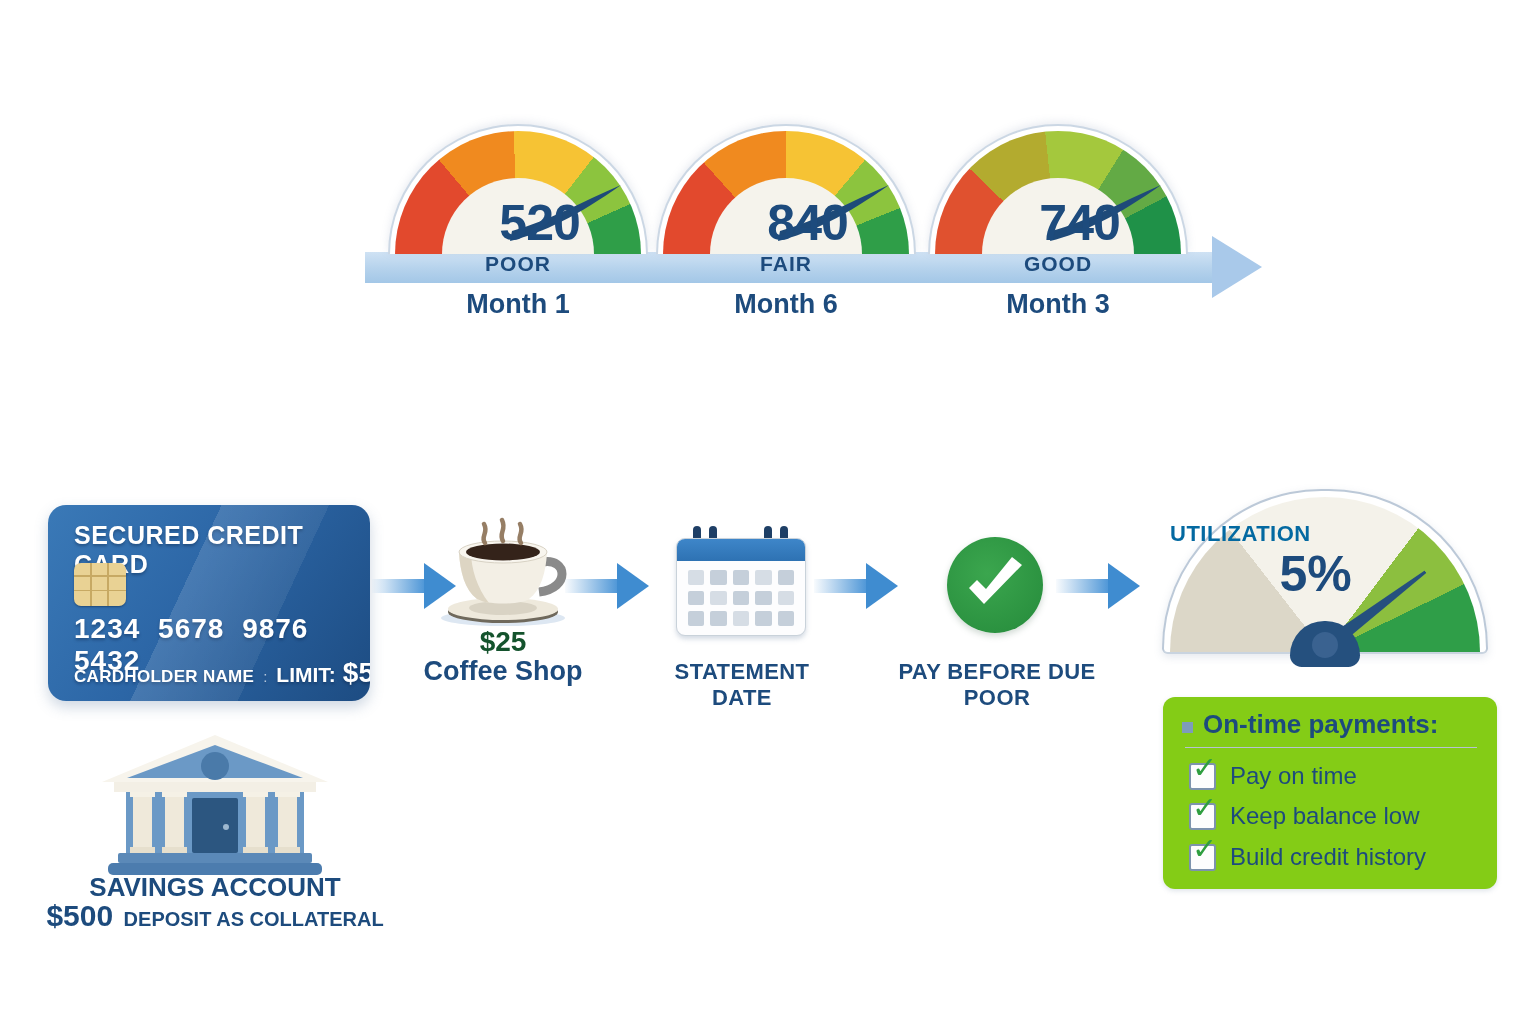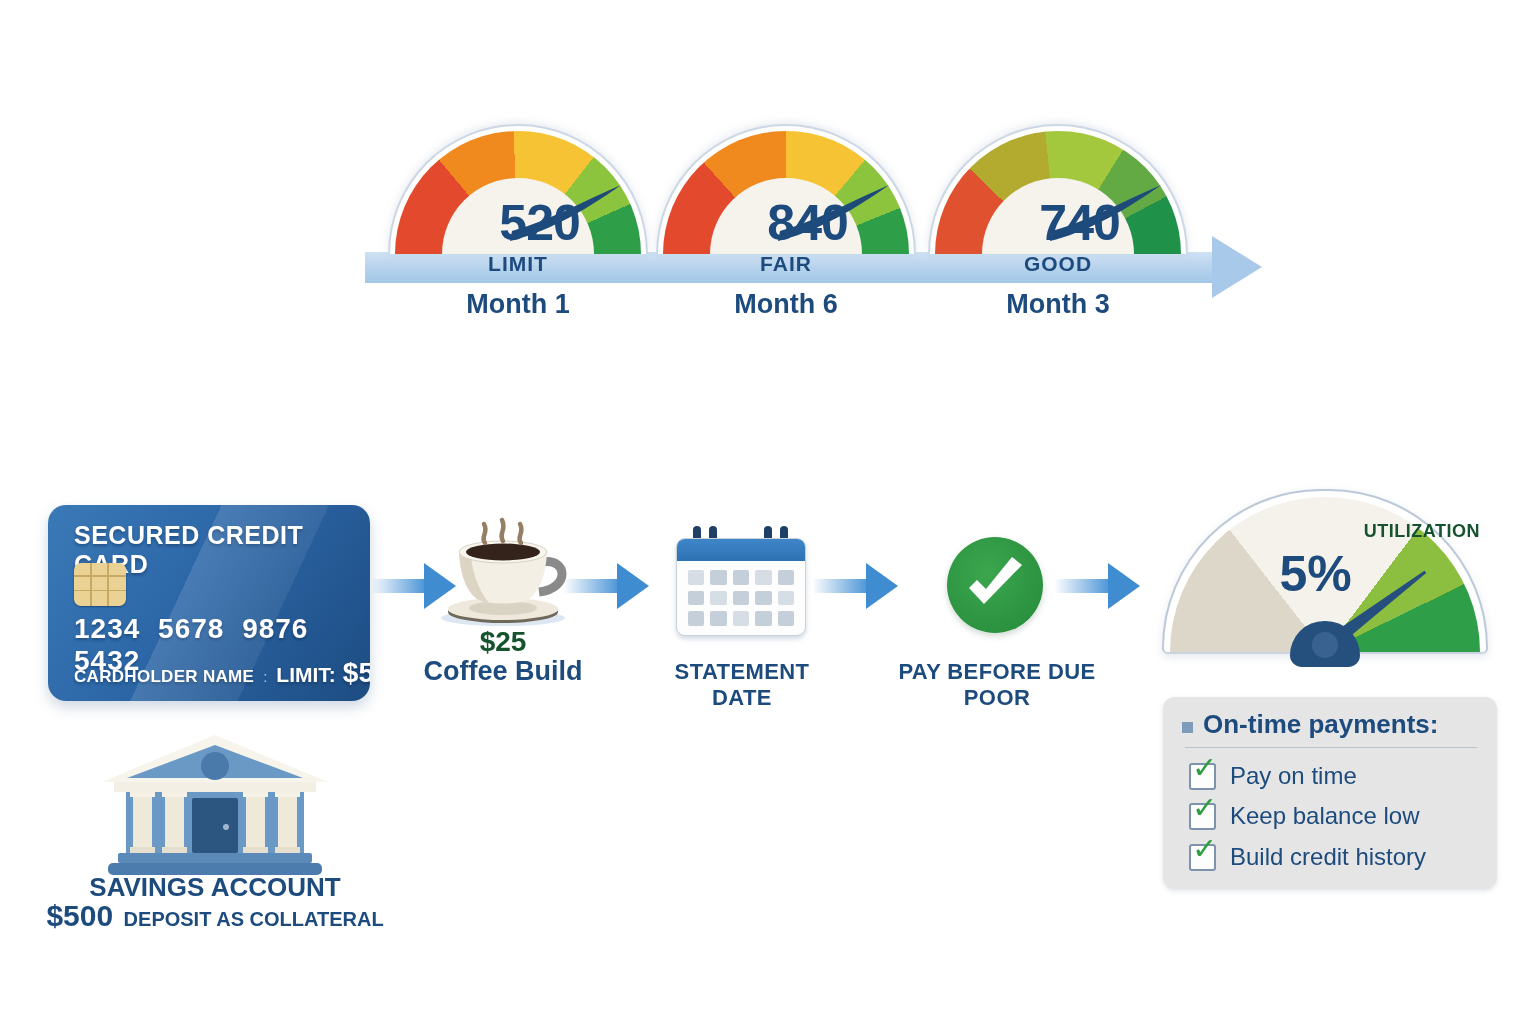--- a/index.html
+++ b/index.html
@@ -82,38 +82,38 @@
                background:radial-gradient(circle at 42% 38%,#3ba64e,#2b9240 72%,#227f38 100%);
                box-shadow:0 3px 6px rgba(100,130,110,0.3);}
   .checkcircle svg{position:absolute;inset:0;}
 
   
   .ugauge{position:absolute;left:1170px;top:497px;width:310px;height:155px;}
   .u-rim{position:absolute;left:-8px;top:-8px;width:322px;height:161px;background:#fff;
          border:2px solid #bcc9d8;border-bottom:2px solid #c9d4e0;border-radius:164px 164px 6px 6px;
          box-shadow:0 3px 8px rgba(120,140,170,0.2);}
   .u-arc{position:absolute;left:0;top:0;width:310px;height:155px;border-radius:155px 155px 0 0;}
-  .u-title{position:absolute;top:24px;left:0;width:100%;text-align:right;font-size:18px;font-weight:bold;
-           color:#14532d;letter-spacing:0.5px;}
+  .u-title{position:absolute;top:24px;left:0;width:100%;text-align:left;font-size:22px;font-weight:bold;
+           color:#0369a1;letter-spacing:0.5px;}
   .u-value{position:absolute;top:48px;left:47%;transform:translateX(-50%);font-size:50px;font-weight:bold;color:#1d4b7d;}
   .u-needle{position:absolute;left:155px;top:143px;width:126px;height:15px;background:#25507e;
             clip-path:polygon(0 0,100% 40%,100% 60%,0 100%);transform-origin:0 50%;transform:rotate(-37deg);}
   .u-hub{position:absolute;left:120px;top:124px;width:70px;height:46px;background:#25507e;
          border-radius:35px 35px 12px 12px;}
   .u-hub i{position:absolute;left:22px;top:11px;width:26px;height:26px;border-radius:50%;background:#3a6290;}
 
   
   .bank-svg{position:absolute;left:100px;top:735px;width:230px;height:140px;}
   .sav-title{position:absolute;left:70px;top:872px;width:290px;text-align:center;font-size:26px;font-weight:bold;color:#1d4b7d;}
   .sav-line{position:absolute;left:40px;top:899px;width:350px;text-align:center;color:#1d4b7d;white-space:nowrap;}
   .sav-amt{font-size:30px;font-weight:bold;}
   .sav-lbl{font-size:20px;font-weight:bold;margin-left:6px;}
 
   
-  .panel{position:absolute;left:1163px;top:697px;width:334px;height:192px;background:#e5e5e5;border-radius:12px;
+  .panel{position:absolute;left:1163px;top:697px;width:334px;height:192px;background:#84cc16;border-radius:12px;
          box-shadow:0 2px 5px rgba(150,165,185,0.3);}
   .p-bullet{position:absolute;left:19px;top:25px;width:11px;height:11px;background:#7e9cba;}
   .p-title{position:absolute;left:40px;top:12px;font-size:26px;font-weight:bold;color:#1d4b7d;}
   .p-divider{position:absolute;left:22px;right:20px;top:50px;height:1px;background:#b7c3d1;}
   .cl-row{position:absolute;left:26px;height:30px;display:flex;align-items:center;}
   .cl-box{position:relative;width:23px;height:23px;background:#fdfdfd;border:2px solid #7d93ad;border-radius:3px;margin-right:14px;}
   .cl-check{position:absolute;left:1px;top:-12px;font-size:30px;font-weight:bold;color:#2f9e3f;
             font-family:"DejaVu Sans",sans-serif;line-height:1;}
   .cl-label{font-size:24px;color:#1d4b7d;}
 </style>
@@ -126,21 +126,21 @@
   <div class="tl-head"></div>
 
   <div class="gauge" style="left:395px">
     <div class="g-rim"></div>
     <div class="g-arc" style="background: conic-gradient(from 270deg at 50% 100%, rgb(226, 73, 45) 0deg, rgb(226, 73, 45) 50deg, rgb(240, 138, 31) 50deg, rgb(240, 138, 31) 88deg, rgb(246, 195, 52) 88deg, rgb(246, 195, 52) 128deg, rgb(140, 196, 62) 128deg, rgb(140, 196, 62) 156deg, rgb(47, 158, 72) 156deg, rgb(47, 158, 72) 180deg, transparent 180deg, transparent 360deg);"></div>
     <div class="g-inner"></div>
     <svg class="g-needle" viewBox="0 0 118 64">
       <path d="M3,60 C36,52 72,34 114,4 C76,20 42,40 5,50 Z" fill="#1e4a79"></path>
       </svg>
     <div class="g-score">520</div>
-    <div class="g-rating">LIMIT</div>
+    <div class="g-rating">POOR</div>
   </div>
 
   <div class="gauge" style="left:663px">
     <div class="g-rim"></div>
     <div class="g-arc" style="background: conic-gradient(from 270deg at 50% 100%, rgb(226, 73, 45) 0deg, rgb(226, 73, 45) 48deg, rgb(240, 138, 31) 48deg, rgb(240, 138, 31) 90deg, rgb(246, 195, 52) 90deg, rgb(246, 195, 52) 130deg, rgb(140, 196, 62) 130deg, rgb(140, 196, 62) 158deg, rgb(47, 158, 72) 158deg, rgb(47, 158, 72) 180deg, transparent 180deg, transparent 360deg);"></div>
     <div class="g-inner"></div>
     <svg class="g-needle" viewBox="0 0 118 64">
       <path d="M3,60 C36,52 72,34 114,4 C76,20 42,40 5,50 Z" fill="#1e4a79"></path>
       </svg>
     <div class="g-score">840</div>
@@ -199,21 +199,21 @@
     <path d="M118,52 C142,48 146,78 114,82" stroke="#8a8a8a" stroke-width="9" fill="none"></path>
     <path d="M34,42 C35,62 40,80 52,89 C60,95 96,95 104,89 C116,80 121,62 122,42 Z" fill="#f3efe5"></path>
     <path d="M34,42 C35,62 40,80 52,89 C56,91 60,92 64,93 C52,78 46,58 46,42 Z" fill="#ddd5c3"></path>
     <ellipse cx="78" cy="42" rx="44" ry="11" fill="#f8f5ee" stroke="#d8d2c4" stroke-width="1"></ellipse>
     <ellipse cx="78" cy="42" rx="37" ry="8.5" fill="#34231a"></ellipse>
     <path d="M60,33 c-5,-7 4,-10 -1,-19" stroke="#8b7054" stroke-width="4.5" fill="none" stroke-linecap="round" opacity="0.9"></path>
     <path d="M78,31 c-5,-8 4,-11 -1,-21" stroke="#8b7054" stroke-width="4.5" fill="none" stroke-linecap="round" opacity="0.9"></path>
     <path d="M96,33 c-5,-7 4,-10 -1,-19" stroke="#8b7054" stroke-width="4.5" fill="none" stroke-linecap="round" opacity="0.9"></path>
   </svg>
   <div class="amt">$25</div>
-  <div class="merchant">Coffee Build</div>
+  <div class="merchant">Coffee Shop</div>
 
   <div class="calendar">
     <span class="cal-ring" style="left:17px"></span>
     <span class="cal-ring" style="left:33px"></span>
     <span class="cal-ring" style="left:88px"></span>
     <span class="cal-ring" style="left:104px"></span>
     <div class="cal-body">
       <div class="cal-header"></div>
       <div class="cal-grid">
         <i></i>

